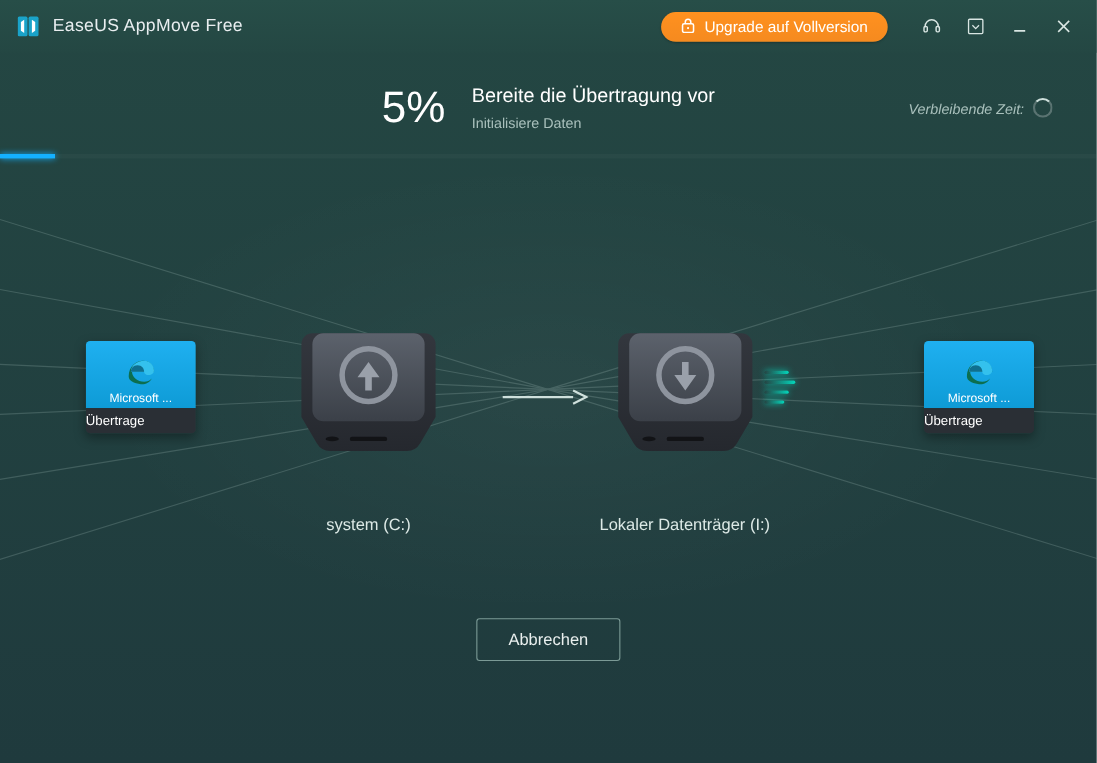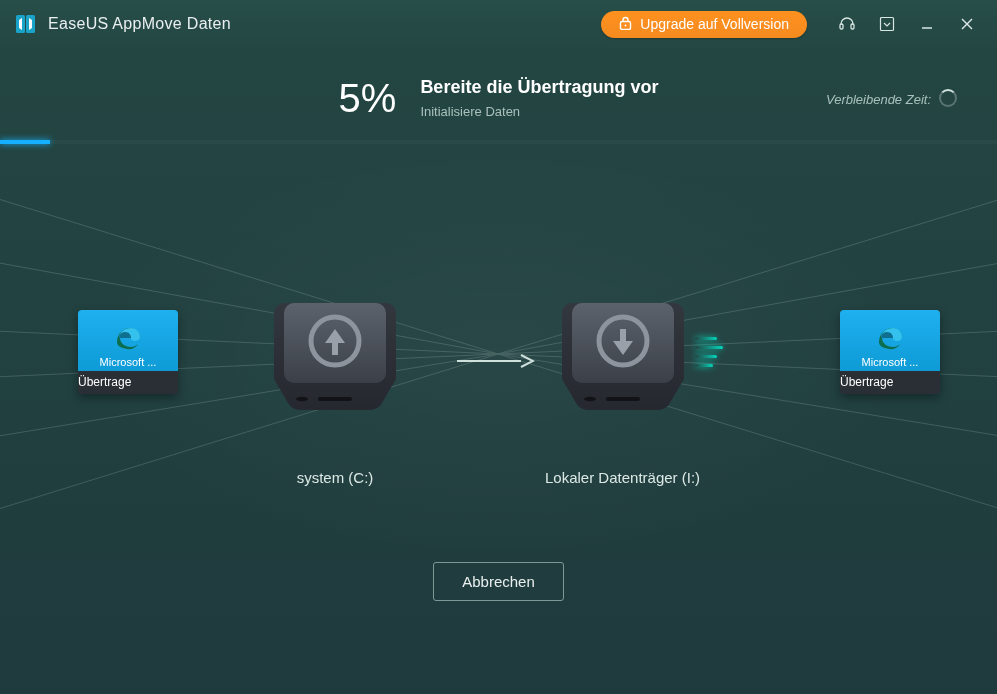--- a/index.html
+++ b/index.html
@@ -53,21 +53,21 @@
   .win-btn svg{display:block;}
   
   .progress-header{
     display:flex;align-items:center;justify-content:center;
     height:84px;position:relative;gap:24px;
     margin-top:8px;
   }
   .ph-center{display:flex;align-items:center;gap:24px;}
   .pct{font-size:40px;font-weight:300;color:#fff;}
   .ph-text{display:flex;flex-direction:column;gap:6px;}
-  .ph-title{font-size:18px;font-weight:700;color:#fff;}
+  .ph-title{font-size:18px;font-weight:400;color:#fff;}
   .ph-sub{font-size:13px;color:var(--text-dim);}
   .ph-remaining{
     position:absolute;right:40px;top:50%;transform:translateY(-50%);
     display:flex;align-items:flex-end;gap:8px;color:var(--text-dim);font-size:13px;font-style:italic;
   }
   .spinner{
     width:14px;height:14px;border:2px solid rgba(255,255,255,.25);
     border-top-color:#cfe0dc;border-radius:50%;
     animation:spin 1s linear infinite;
   }
@@ -145,21 +145,21 @@
 
 <div class="titlebar">
   <span class="app-logo">
     <svg width="20" height="20" viewBox="0 0 20 20">
       <rect x="0" y="1" width="9" height="18" rx="1.5" fill="#1aa3c9"></rect>
       <rect x="10" y="1" width="9" height="18" rx="1.5" fill="#1aa3c9"></rect>
       <path d="M3 6l3-2v12l-3-2z" fill="#fff"></path>
       <path d="M16 6l-3-2v12l3-2z" fill="#fff"></path>
     </svg>
   </span>
-  <span class="app-title">EaseUS AppMove Daten</span>
+  <span class="app-title">EaseUS AppMove Free</span>
   <span class="titlebar-spacer"></span>
 
   <div class="upgrade-btn">
     <span>
       <svg width="13" height="14" viewBox="0 0 13 14">
         <rect x="1.5" y="5.5" width="10" height="8" rx="1.5" fill="none" stroke="#fff" stroke-width="1.4"></rect>
         <path d="M4 5.5V4a2.5 2.5 0 015 0v1.5" fill="none" stroke="#fff" stroke-width="1.4"></path>
         <circle cx="6.5" cy="9.5" r="1" fill="#fff"></circle>
       </svg>
     </span>

